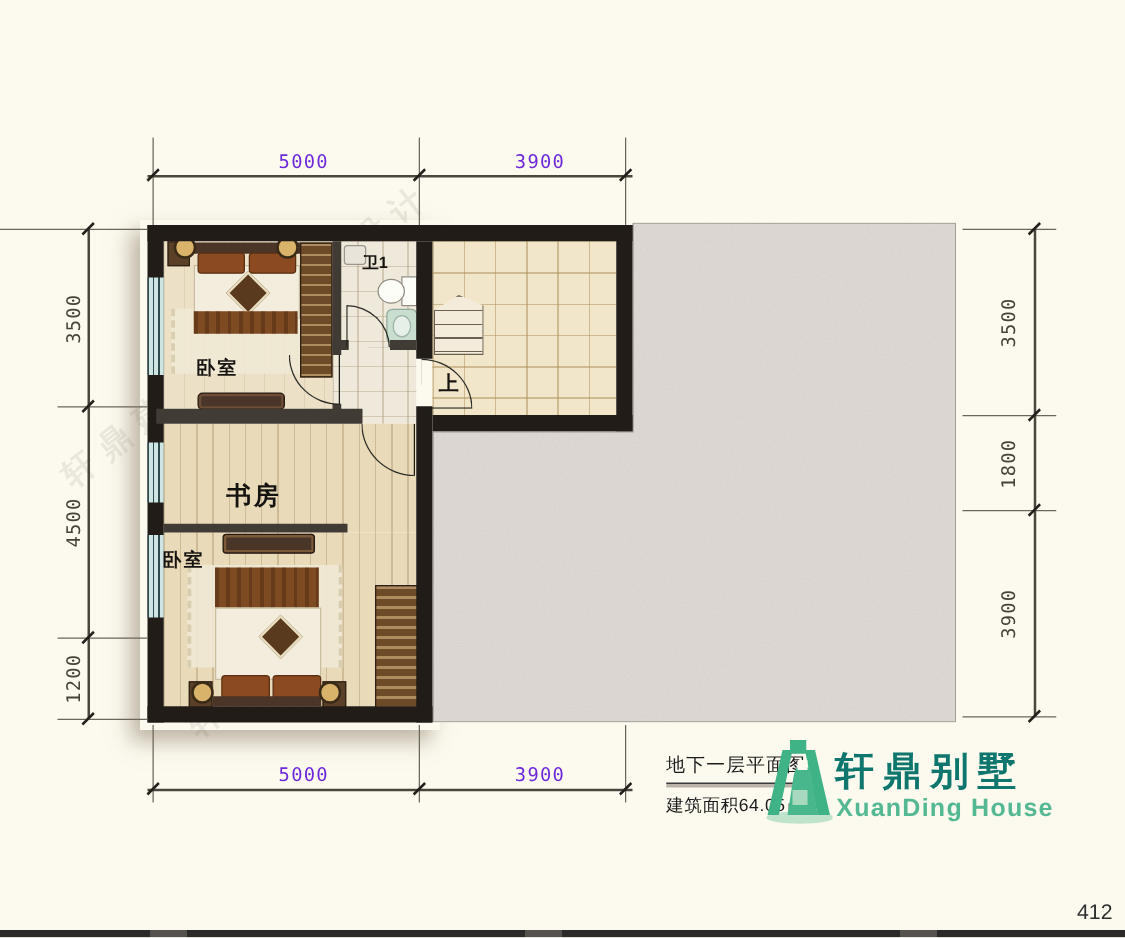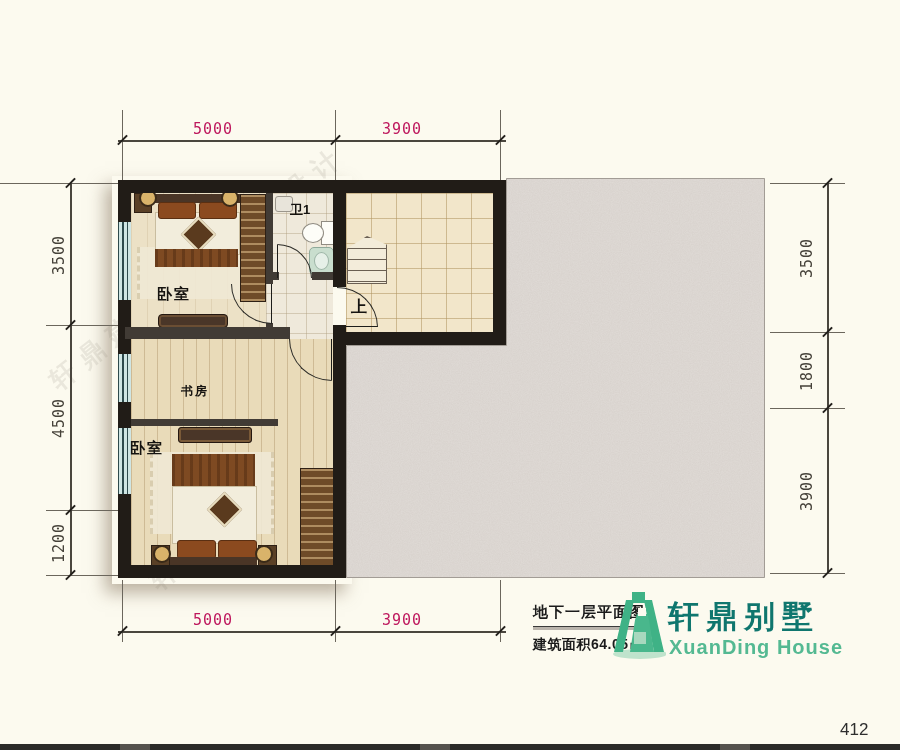--- a/index.html
+++ b/index.html
@@ -22,39 +22,39 @@
                      repeating-linear-gradient(to bottom,rgba(170,152,120,.4) 0 1px,transparent 1px 20px);}
   .window{position:absolute;left:118px;width:13px;
     background:repeating-linear-gradient(to right,#2E4A4C 0 1.2px,#CFE5E3 1.2px 4.4px);}
   
   .door{position:absolute;}
   
   .dl-h{position:absolute;height:1.5px;background:#4a463e;}
   .dl-v{position:absolute;width:1.5px;background:#4a463e;}
   .ext{position:absolute;background:#6b665c;}
   .tick{position:absolute;width:13px;height:2px;background:#23201c;transform:rotate(-45deg);}
-  .dimlabel{position:absolute;width:70px;text-align:left;
-    font:15px "DejaVu Sans Mono","Liberation Mono",monospace;color:#be185d;letter-spacing:1px;}
+  .dimlabel{position:absolute;width:70px;text-align:right;
+    font:15px "DejaVu Sans Mono","Liberation Mono",monospace;color:#6d28d9;letter-spacing:1px;}
   .dimlabel-v{position:absolute;width:70px;text-align:center;transform:rotate(-90deg);transform-origin:center;
     font:15px "DejaVu Sans Mono","Liberation Mono",monospace;color:#46423a;letter-spacing:1px;}
   
   .rlabel{position:absolute;font-weight:700;color:#151310;letter-spacing:2px;}
   
   .bedpart{position:absolute;}
   .wardrobe{position:absolute;background-color:#6E4B28;border:1px solid #2E2014;
     background-image:repeating-linear-gradient(to bottom,rgba(226,194,142,.55) 0 2px,rgba(0,0,0,0) 2px 8px);}
   .rug{position:absolute;background:#F0E9D5;border-left:3px dashed #D8CCAE;border-right:3px dashed #D8CCAE;opacity:.9;}
   .lamp{position:absolute;width:14px;height:14px;border-radius:50%;background:#D9B36A;border:2.5px solid #3A2A18;}
   .nightstand{position:absolute;background:#5A4026;border:1px solid #2E2014;}
   .watermark{position:absolute;font-weight:700;letter-spacing:10px;font-size:26px;
     color:rgba(130,118,104,.14);transform:rotate(-38deg);white-space:nowrap;}
   .watermark.ongray{color:rgba(255,255,255,.33);}
   .brand-cn{position:absolute;left:668px;top:596px;font-size:31px;font-weight:700;color:#0f766e;letter-spacing:7px;}
   .brand-en{position:absolute;left:669px;top:636px;font-size:20px;color:#54B992;letter-spacing:1px;font-weight:bold;}
-  .tb-text{position:absolute;font-weight:700;color:#1b1b1b;}
+  .tb-text{position:absolute;font-weight:400;color:#1b1b1b;}
 </style>
 </head>
 <body>
 
 <div class="canvas">
 
   <div class="abs" style="left:112px;top:176px;width:240px;height:408px;box-shadow:-7px 9px 16px rgba(125,108,85,.5);"></div>
 
   <div class="watermark" style="left:30px;top:300px;">轩鼎建筑设计</div>
   <div class="watermark" style="left:130px;top:500px;">轩鼎建筑设计</div>
@@ -142,21 +142,21 @@
   <div class="door" style="left:231px;top:284px;width:39px;height:39px;border-radius:0 0 0 100%;
               border-left:1.4px solid #2A2A26;border-bottom:1.4px solid #2A2A26;border-right:1.8px solid #1d1d1a;"></div>
   <div class="door" style="left:289px;top:339px;width:41px;height:41px;border-radius:0 0 0 100%;
               border-left:1.4px solid #2A2A26;border-bottom:1.4px solid #2A2A26;border-right:1.8px solid #1d1d1a;"></div>
   <div class="door" style="left:337px;top:287px;width:40px;height:38px;border-radius:0 100% 0 0;
               border-top:1.4px solid #2A2A26;border-right:1.4px solid #2A2A26;border-bottom:1.8px solid #1d1d1a;"></div>
 
   <div class="rlabel" style="left:157px;top:285px;font-size:15px;">卧室</div>
   <div class="rlabel" style="left:290px;top:201px;font-size:13px;letter-spacing:0;">卫1</div>
   <div class="rlabel" style="left:351px;top:297px;font-size:16px;letter-spacing:0;">上</div>
-  <div class="rlabel" style="left:181px;top:383px;font-size:12px;">书房</div>
+  <div class="rlabel" style="left:181px;top:383px;font-size:20px;">书房</div>
   <div class="rlabel" style="left:130px;top:439px;font-size:15px;">卧室</div>
 
   <div class="ext" style="left:122px;top:110px;width:1px;height:70px;"></div>
   <div class="ext" style="left:335px;top:110px;width:1px;height:70px;"></div>
   <div class="ext" style="left:500px;top:110px;width:1px;height:70px;"></div>
   <div class="dl-h" style="left:118px;top:140px;width:388px;"></div>
   <div class="tick" style="left:116px;top:139px;"></div>
   <div class="tick" style="left:329px;top:139px;"></div>
   <div class="tick" style="left:494px;top:139px;"></div>
   <div class="dimlabel" style="left:193px;top:120px;">5000</div>
@@ -209,15 +209,15 @@
       <rect x="22" y="4" width="13" height="11" fill="#3FB286"></rect>
       <polygon points="34,12 42,12 54,64 44,64" fill="#3FB286"></polygon>
       <path d="M20,64 L25,32 L27,26 L37,26 L39,32 L44,64 Z" fill="#49B78C"></path>
       <rect x="28" y="20" width="8" height="8" fill="#FCFAEF"></rect>
       <rect x="24" y="44" width="12" height="12" fill="#A8D8BE"></rect>
     </svg>
   </div>
   <div class="brand-cn">轩鼎别墅</div>
   <div class="brand-en">XuanDing House</div>
 
-  <div class="abs" style="left:840px;top:720px;width:50px;text-align:left;font-size:17px;color:#2e2e2e;">412</div>
+  <div class="abs" style="left:840px;top:720px;width:50px;text-align:right;font-size:17px;color:#2e2e2e;">412</div>
   <div class="abs" style="left:0;top:744px;width:900px;height:6px;background:repeating-linear-gradient(90deg,#2b2a28 0 120px,#55524d 120px 150px,#2b2a28 150px 300px);"></div>
 </div>
 
 </body></html>

